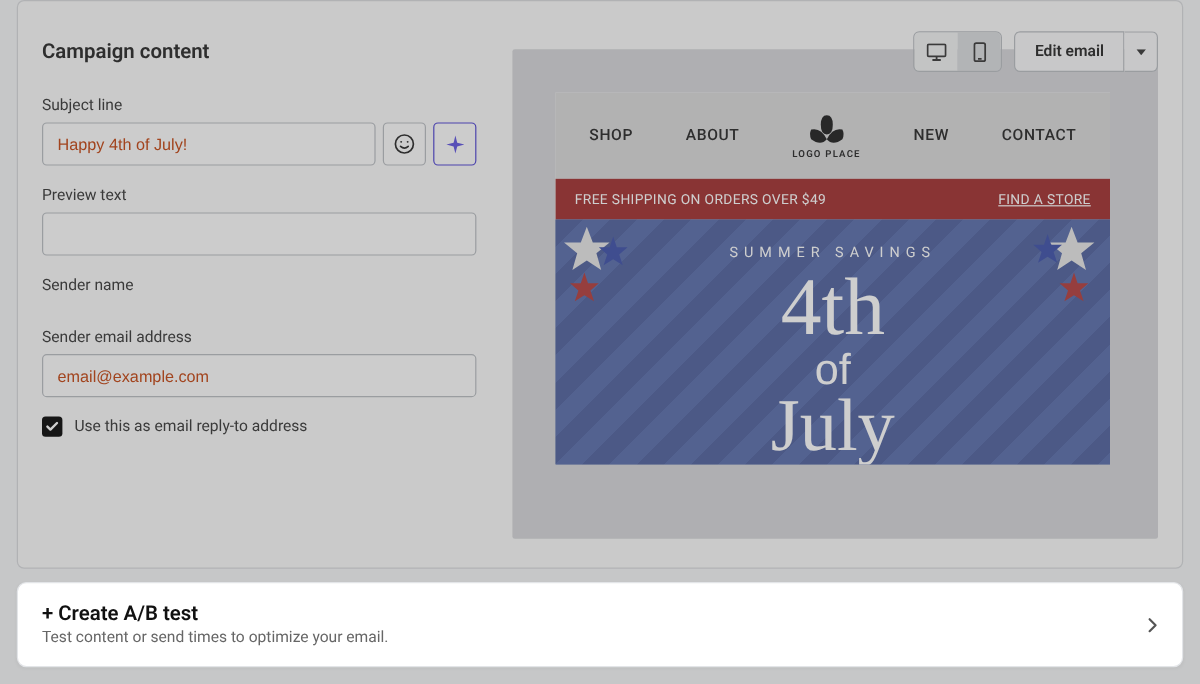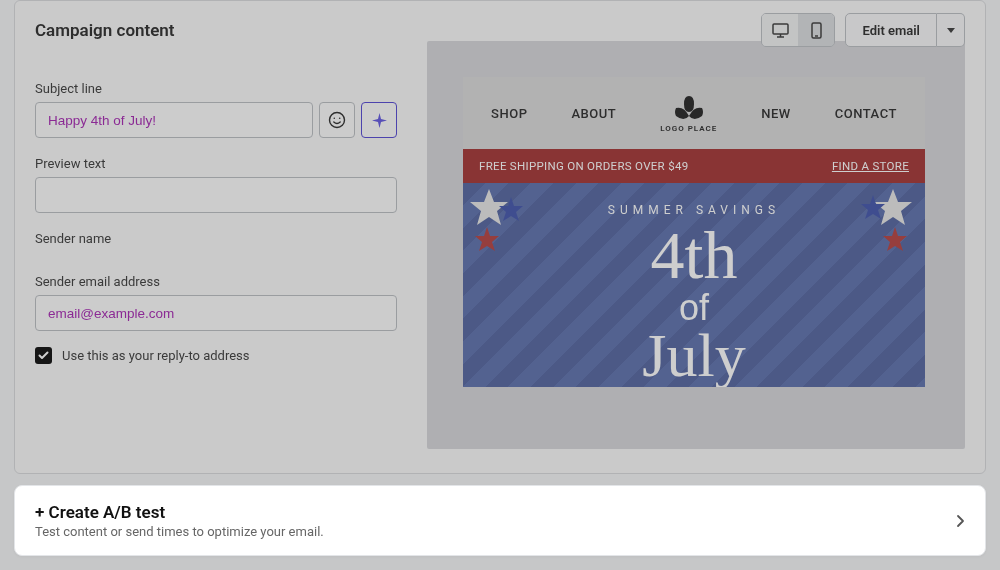--- a/index.html
+++ b/index.html
@@ -35,21 +35,21 @@
       flex-shrink: 0;
     }
     .header-row {
       display: flex;
       align-items: center;
       justify-content: space-between;
       width: 100%;
       position: absolute;
       left: 20px;
       right: 20px;
-      top: 12px;
+      top: 25px;
       width: calc(100% - 40px);
     }
     .header-title {
       font-size: 17px;
       font-weight: 600;
       color: #222;
     }
     .header-actions {
       display: flex;
       align-items: center;
@@ -117,21 +117,21 @@
       gap: 6px;
       align-items: stretch;
     }
     .text-input {
       flex: 1;
       height: 36px;
       border: 1px solid #b7bbc0;
       border-radius: 4px;
       padding: 0 12px;
       font-size: 13.5px;
-      color: #a21caf;
+      color: #c2410c;
       background: #fcfcfc;
     }
     .text-input.full {
       width: 100%;
     }
     .icon-btn {
       width: 36px;
       height: 36px;
       border: 1px solid #b7bbc0;
       border-radius: 4px;
@@ -343,21 +343,21 @@
 
     <div class="field-label" style="margin-top:28px">Sender email address</div>
     <input class="text-input full" value="email@example.com" style="">
 
     <div class="checkbox-row">
       <div class="checkbox">
         <svg width="11" height="9" viewBox="0 0 11 9" fill="none" stroke-width="2" stroke-linecap="round" stroke-linejoin="round">
             <path d="M1.5 4.5 L4 7 L9.5 1.5"></path>
           </svg>
       </div>
-      <div class="checkbox-label">Use this as your reply-to address</div>
+      <div class="checkbox-label">Use this as email reply-to address</div>
     </div>
   </div>
 
   <div class="preview">
     <div class="email">
       <div class="email-nav">
         <span>SHOP</span>
         <span>ABOUT</span>
         <div class="logo-block">
           <svg width="34" height="28" viewBox="0 0 34 28">

